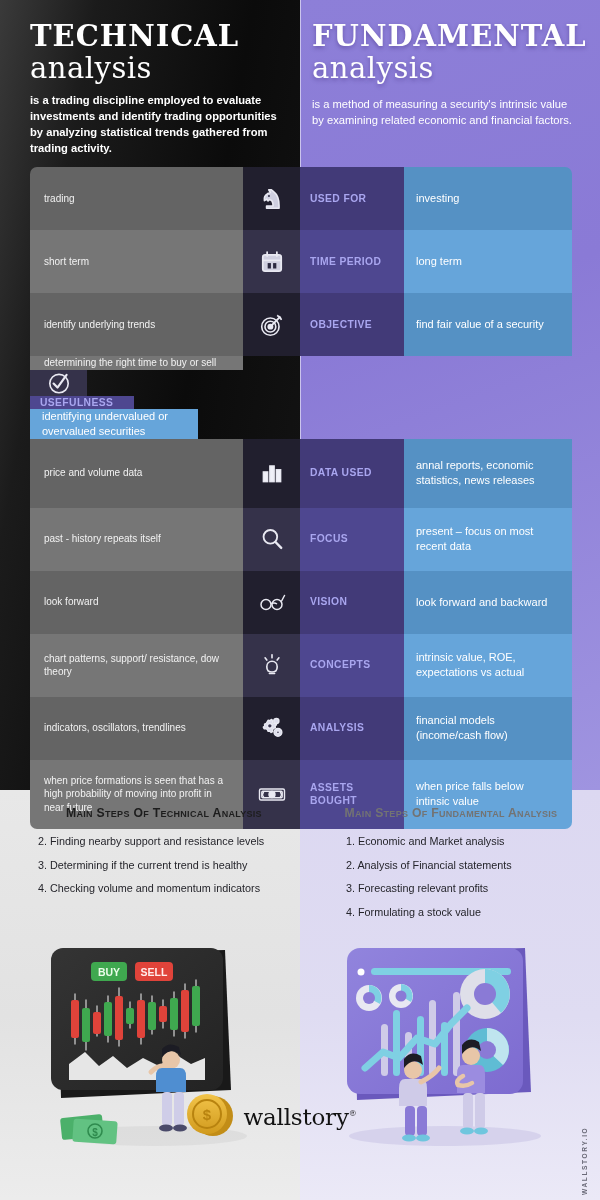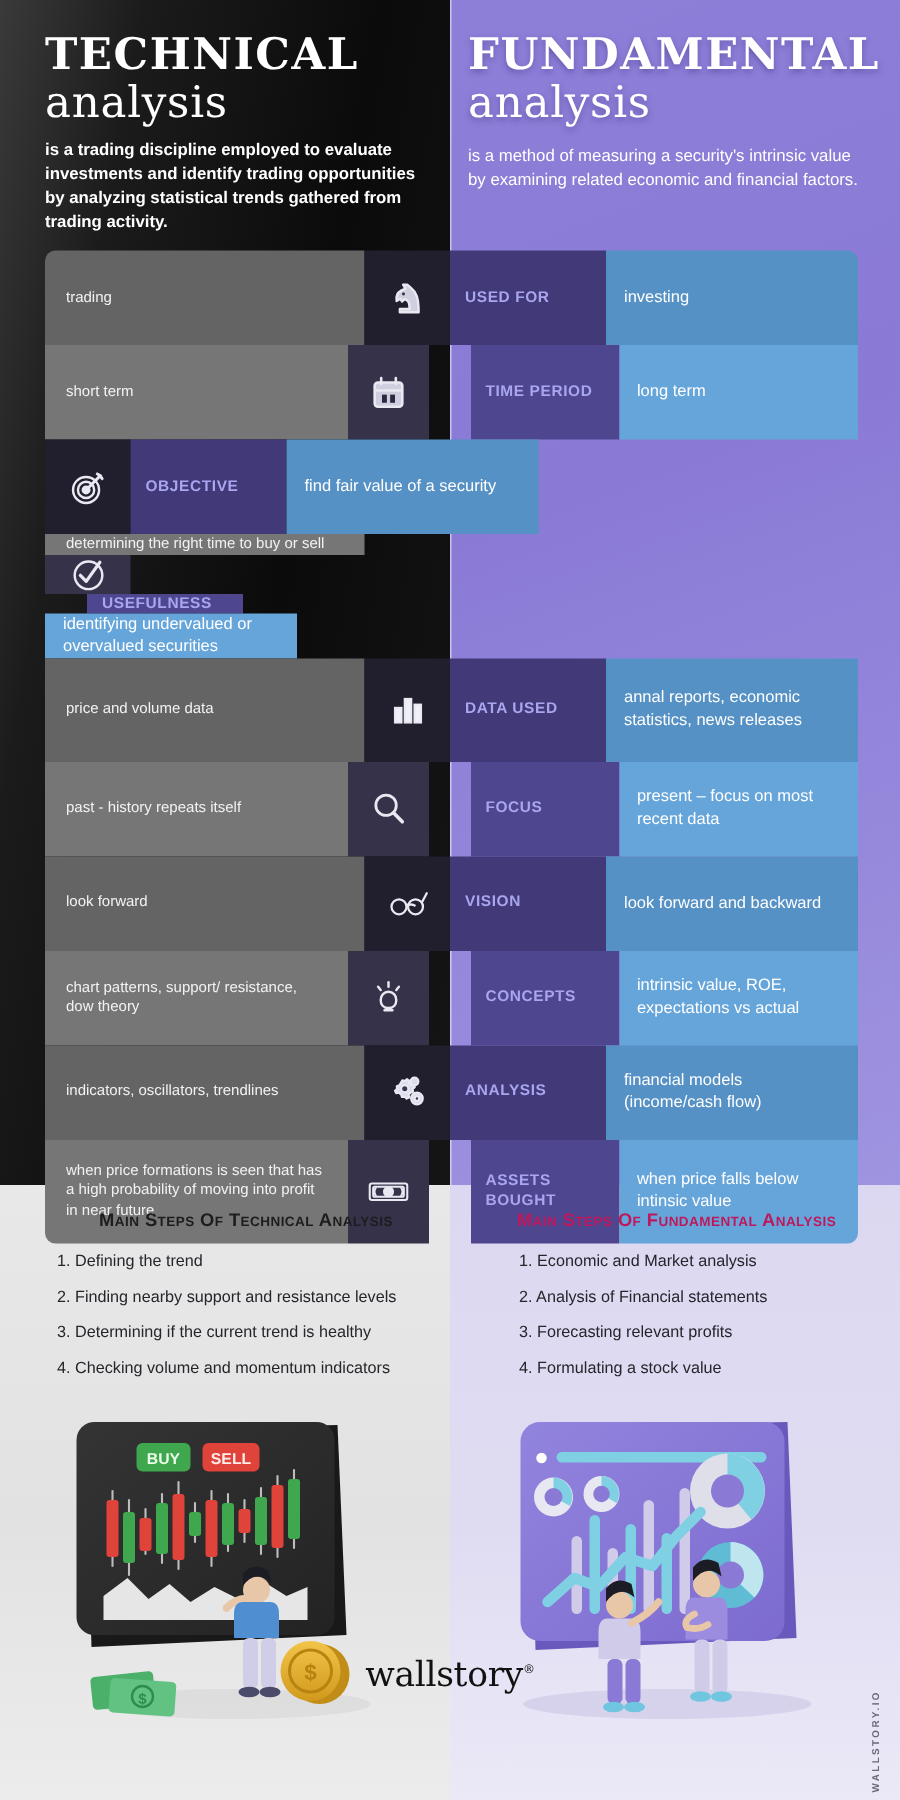--- a/index.html
+++ b/index.html
@@ -55,21 +55,21 @@
   .c-left  { width:213px; display:flex; align-items:center; padding:0 14px; }
   .c-icon  { width:57px;  display:flex; align-items:center; justify-content:center; }
   .c-label { width:104px; display:flex; align-items:center; padding:0 10px; }
   .c-right { width:168px; display:flex; align-items:center; padding:0 12px; }
 
   .row.even .c-left  { background:#646464; }
   .row.odd  .c-left  { background:#767676; }
   .row.even .c-icon  { background:#211f2e; }
   .row.odd  .c-icon  { background:#35324a; }
   .row.even .c-label { background:#423a78; }
-  .row.odd  .c-label { background:#4e4790;margin-left:28px; }
+  .row.odd  .c-label { background:#4e4790; }
   .row.even .c-right { background:#5591c4; }
   .row.odd  .c-right { background:#66a5da; }
 
   .row:first-child .c-left  { border-top-left-radius:7px; }
   .row:first-child .c-right { border-top-right-radius:7px; }
   .row:last-child  .c-left  { border-bottom-left-radius:7px; }
   .row:last-child  .c-right { border-bottom-right-radius:7px; }
 
   .c-left span  { font-size:10px; color:#f2f2f2; line-height:1.35; }
   .c-right span { font-size:11px; color:#ffffff; line-height:1.35; }
@@ -87,21 +87,21 @@
 
   
   .steps { position:absolute; top:806px; }
   .steps.left  { left:30px;  width:268px; }
   .steps.right { left:320px; width:262px; }
   .steps h2 {
     font-size:12.2px; font-weight:700; letter-spacing:.3px;
     text-align:center; font-variant:small-caps; text-transform:capitalize;
   }
   .steps.left  h2 { color:#1d1d1d; }
-  .steps.right h2 { color:#be185d; }
+  .steps.right h2 { color:#737373; }
   .steps ol { list-style:none; margin-top:14px; }
   .steps li { font-size:10.8px; color:#25252b; line-height:1.35; margin-bottom:9px; }
   .steps.left li  { padding-left:8px; }
   .steps.right li { padding-left:26px; }
 
   
   .illus { position:absolute; top:940px; }
   .illus.left  { left:35px;  width:240px; height:215px; }
   .illus.right { left:325px; width:245px; height:215px; }
   .illus svg { display:block; }
@@ -180,20 +180,23 @@
           </svg>
         </div>
         <div class="c-label">
           <span>TIME PERIOD</span>
         </div>
         <div class="c-right">
           <span>long term</span>
         </div>
       </div>
       <div class="row even" style="min-height: 63px;">
+        <div class="c-left">
+          <span>identify underlying trends</span>
+        </div>
         <div class="c-icon">
           <svg width="26" height="26" viewBox="0 0 24 24" fill="none" stroke="#e9e9f2" stroke-width="1.5">
             <circle cx="10.5" cy="13.5" r="8"></circle>
             <circle cx="10.5" cy="13.5" r="5"></circle>
             <circle cx="10.5" cy="13.5" r="2" fill="#e9e9f2"></circle>
             <path d="M10.5 13.5 L19 5" stroke-linecap="round" stroke-width="1.8"></path>
             <path d="M16.8 3.2 L19.4 4.6 L20.8 7.2 L19 5 Z" fill="#e9e9f2"></path>
           </svg>
         </div>
         <div class="c-label">
@@ -332,21 +335,20 @@
         </div>
         <div class="c-right">
           <span>when price falls below intinsic value</span>
         </div>
       </div>
     </div>
 
   <div class="steps left">
     <h2>Main steps of technical analysis</h2>
     <ol>
-        <li>1. Defining the trend</li>
         <li>2. Finding nearby support and resistance levels</li>
         <li>3. Determining if the current trend is healthy</li>
         <li>4. Checking volume and momentum indicators</li>
       </ol>
   </div>
 
   <div class="steps right">
     <h2>Main steps of fundamental analysis</h2>
     <ol>
         <li>1. Economic and Market analysis</li>

